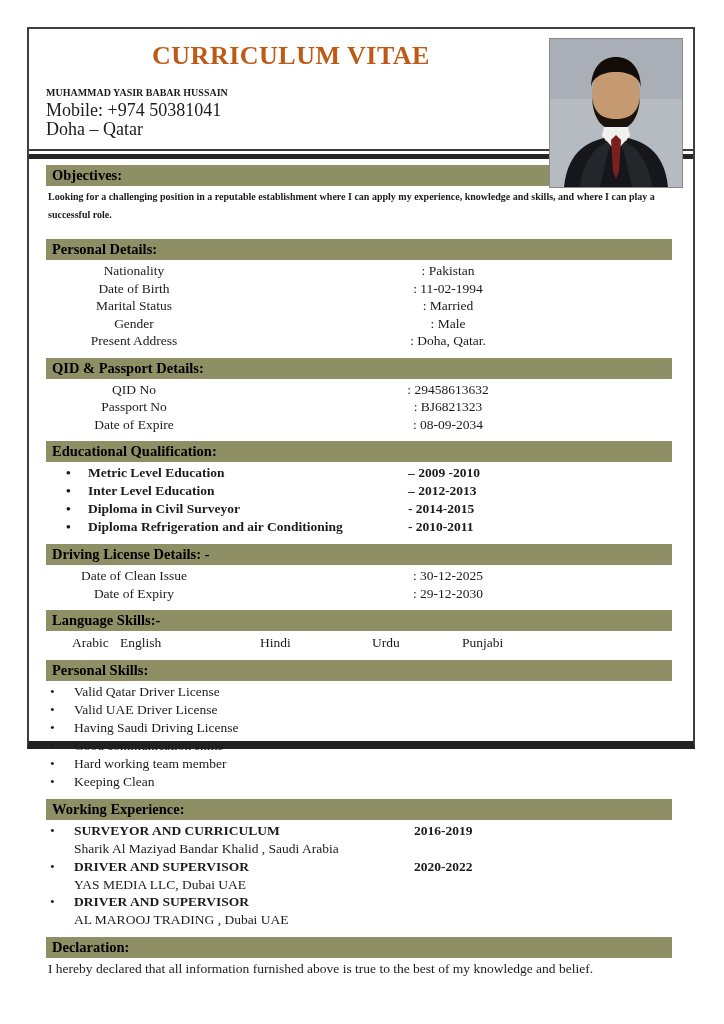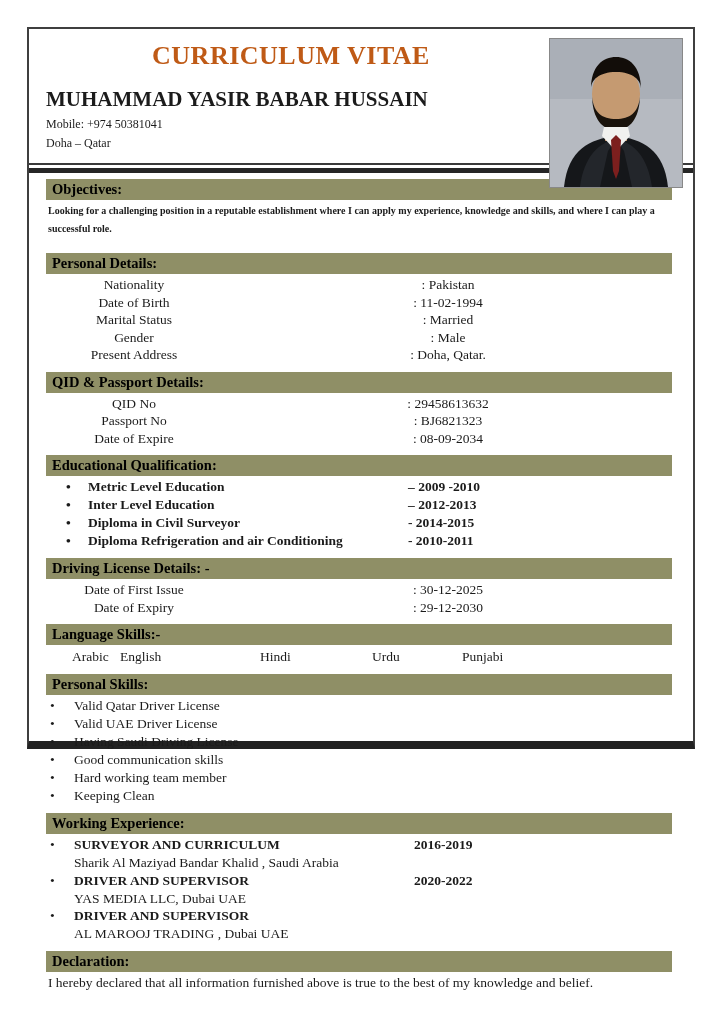--- a/index.html
+++ b/index.html
@@ -11,22 +11,22 @@
   .page{
     position:absolute;left:27px;top:27px;width:668px;height:722px;
     border:2px solid #3f3f3f;border-bottom:8px solid #222222;
     box-sizing:border-box;padding:6px 17px 0 17px;background:#fff;
   }
   .title{
     text-align:center;font-weight:bold;font-size:26px;letter-spacing:0.5px;
     color:#bf5a16;margin:6px 140px 10px 0;
   }
   .contact{margin-top:2px;}
-  .contact .name{font-weight:bold;font-size:21px;margin-bottom:3px;margin-top:16px;}
-  .contact .line{font-size:12px;line-height:19px;}
+  .contact .name{font-weight:bold;font-size:10px;margin-bottom:3px;margin-top:16px;}
+  .contact .line{font-size:18px;line-height:19px;}
   .photo-box{
     position:absolute;top:10px;right:11px;width:132px;height:148px;
     background:#b9bdc3;overflow:hidden;outline:1px solid #888;
   }
   .header-divider{
     margin:10px -17px 2px -17px;height:3px;
     border-top:2px solid #3a3a3a;border-bottom:5px solid #262626;
     background:#ffffff;
   }
   .bar{
@@ -141,21 +141,21 @@
       <span class="dts">- 2014-2015</span>
     </div>
   <div class="edu-row">
       <span class="blt">•</span>
       <span class="lbl">Diploma Refrigeration and air Conditioning</span>
       <span class="dts">- 2010-2011</span>
     </div>
 
   <div class="bar">Driving License Details: -</div>
   <div class="kv">
-      <span class="k">Date of First Issue</span>
+      <span class="k">Date of Clean Issue</span>
       <span class="v">: 30-12-2025</span>
     </div>
   <div class="kv">
       <span class="k">Date of Expiry</span>
       <span class="v">: 29-12-2030</span>
     </div>
 
   <div class="bar">Language Skills:-</div>
   <div class="lang-row">
     <span class="lang-0">Arabic</span><span class="lang-1">English</span><span class="lang-2">Hindi</span><span class="lang-3">Urdu</span><span>Punjabi</span>

